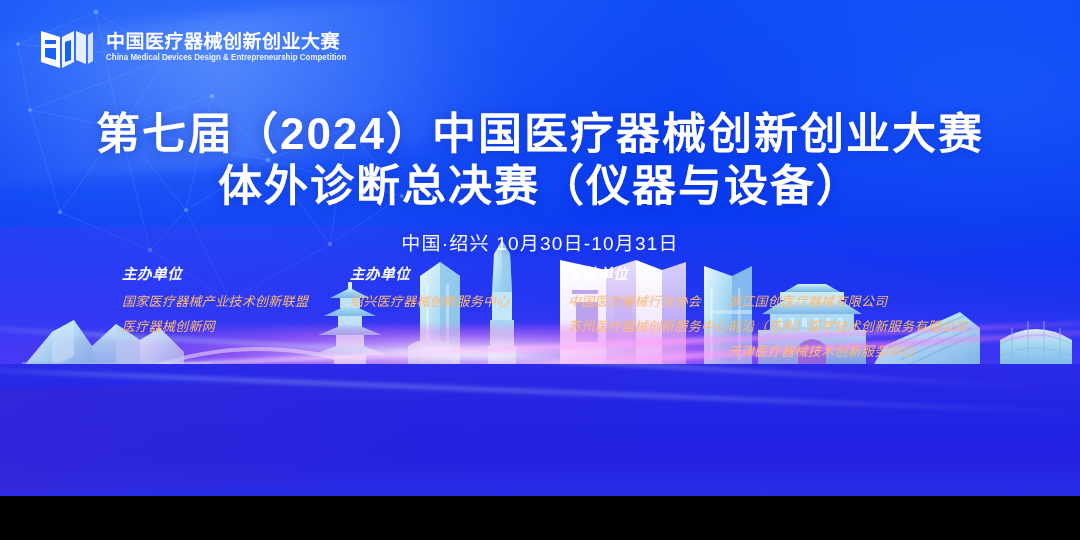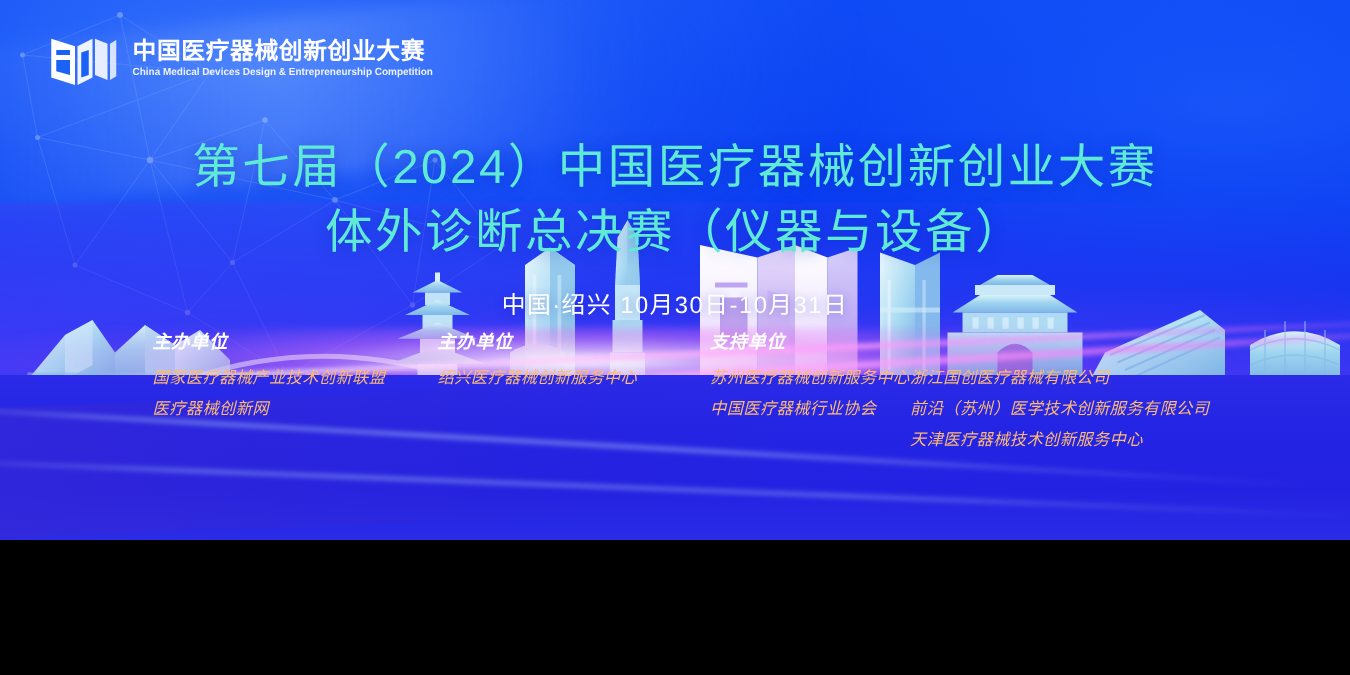--- a/index.html
+++ b/index.html
@@ -4,21 +4,21 @@
 <title>Event Banner</title>
 <style>
   html, body {
     margin: 0;
     padding: 0;
     background: #000;
   }
   #stage {
     position: relative;
     width: 1080px;
-    height: 432px;
+    height: 496px;
     overflow: hidden;
     font-family: "Liberation Sans", "DejaVu Sans", sans-serif;
     background: #0a3df0;
     user-select: none;
   }
 
   
   .bg-base {
     position: absolute; inset: 0;
     background:
@@ -94,21 +94,21 @@
     letter-spacing: .02px; line-height: 1.05; white-space: nowrap;
     transform: scaleX(0.97); transform-origin: left center;
   }
 
   
   .title-block {
     position: absolute; left: 0; right: 0; top: 108px;
     text-align: center;
   }
   .title-line {
-    font-size: 38px; font-weight: normal; color: #5eead4;
+    font-size: 44px; font-weight: bold; color: #ffffff;
     letter-spacing: 2px; line-height: 52px; white-space: nowrap;
     text-shadow: 0 2px 12px rgba(10,30,170,0.40);
   }
   .subtitle {
     margin-top: 16px;
     font-size: 19px; color: #ffffff; font-weight: normal;
     letter-spacing: 1.2px; white-space: nowrap;
     text-shadow: 0 1px 8px rgba(10,30,170,0.35);
   }
 
@@ -355,22 +355,22 @@
       <div class="org-item">医疗器械创新网</div>
     </div>
 
     <div class="org-col c2">
       <div class="org-head">主办单位</div>
       <div class="org-item">绍兴医疗器械创新服务中心</div>
     </div>
 
     <div class="org-col c3">
       <div class="org-head">支持单位</div>
+      <div class="org-item">中国医疗器械行业协会</div>
       <div class="org-item">苏州医疗器械创新服务中心</div>
-      <div class="org-item">中国医疗器械行业协会</div>
     </div>
 
     <div class="org-col c4">
       <div class="spacer"></div>
       <div class="org-item">浙江国创医疗器械有限公司</div>
       <div class="org-item">前沿（苏州）医学技术创新服务有限公司</div>
       <div class="org-item">天津医疗器械技术创新服务中心</div>
     </div>
 
   </div>

